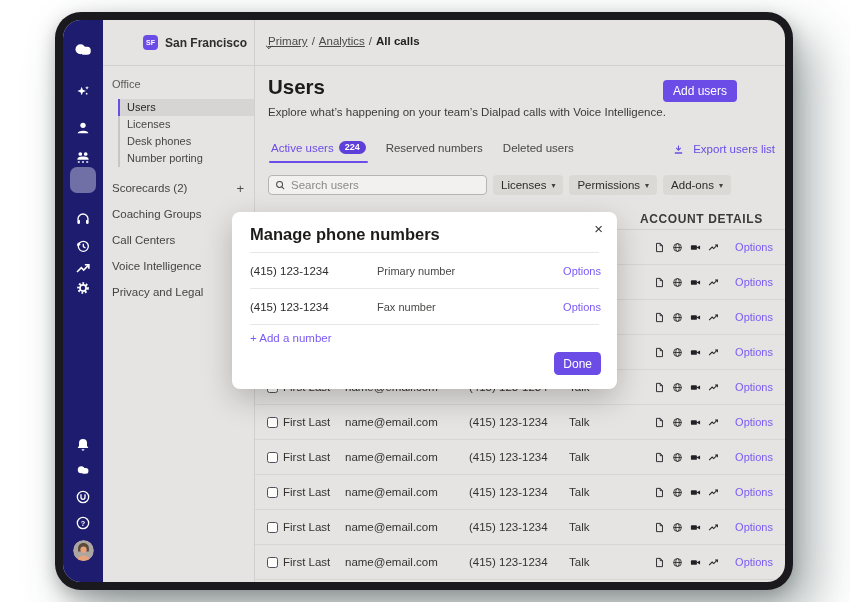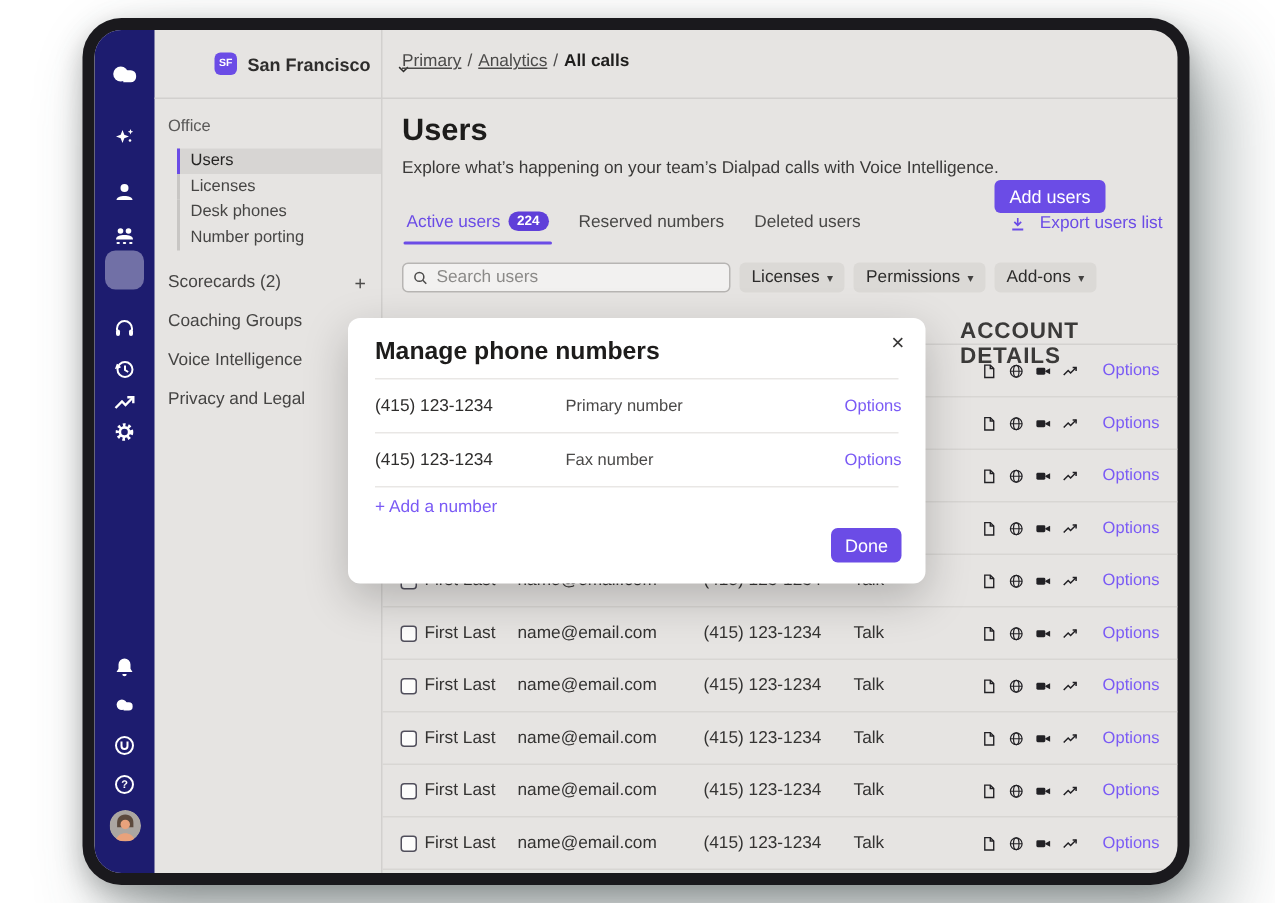--- a/index.html
+++ b/index.html
@@ -52,21 +52,21 @@
   .breadcrumb { position:absolute; left:13px; top:15px; font-size:11.5px; color:#4b4a49; }
   .breadcrumb a { color:#4b4a49; text-decoration:underline; cursor:pointer; }
   .breadcrumb .cur { color:#1f1e1d; font-weight:600; }
   .breadcrumb .sep { margin:0 4px; }
 
   .page-title { position:absolute; left:13px; top:55px; font-size:20.5px; font-weight:bold;
                 color:#1d1c1b; }
   .page-desc { position:absolute; left:13px; top:86px; font-size:11.5px; color:#3b3a39; }
   .btn-primary { position:absolute; right:48px; top:60px; height:22px; padding:0 10px;
                  background:#6b4ce6; color:#fff; font-size:12px; border:none; border-radius:4px;
-                 cursor:pointer; font-family:inherit;margin-top:40px; }
+                 cursor:pointer; font-family:inherit; }
 
   .tabs { position:absolute; left:16px; top:121px; display:flex; gap:20px; align-items:center; }
   .tab { font-size:11.5px; color:#48474,6; color:#484746; cursor:pointer; padding-bottom:9px;justify-content:center; }
   .tab.active { color:#6b4ce6; position:relative; display:flex; align-items:center; gap:5px; }
   .tab.active::after { content:""; position:absolute; left:-2px; right:-2px; bottom:0;
                        height:2px; background:#6b4ce6; border-radius:1px; }
   .count-badge { background:#5f3fd9; color:#fff; font-size:9px; font-weight:bold;
                  border-radius:8px; padding:2px 6px; line-height:1; }
   .export { position:absolute; right:10px; top:123px; display:flex; gap:9px; align-items:flex-end;
             color:#6b4ce6; font-size:11.5px; cursor:pointer; }
@@ -80,21 +80,21 @@
                       color:#333; margin-left:5px; width:100%; font-family:inherit; }
   .search-box input::placeholder { color:#8b8a88; }
   .chip { height:20px; background:#dbd9d6; border-radius:4px; padding:0 8px; font-size:11.5px;
           color:#2d2c2b; display:flex; align-items:center; gap:5px; cursor:pointer; border:none;
           font-family:inherit; }
   .chip .caret { font-size:8px; color:#434241; font-family:"DejaVu Sans", sans-serif; }
 
   
   .thead { position:absolute; left:0; right:0; top:187px; height:23px;
            border-bottom:1px solid #d4d2d0; }
-  .thead .hlabel { position:absolute; left:385px; top:5px; font-size:15px; font-weight:bold;
+  .thead .hlabel { position:absolute; left:385px; top:5px; font-size:12px; font-weight:bold;
                    letter-spacing:.6px; color:#3b3a39; }
   .tbody { position:absolute; left:0; right:0; top:210px; }
   .trow { height:35px; border-bottom:1px solid #d8d6d3; display:flex; align-items:center;
           font-size:11.5px; color:#343332; }
   .col-check { width:28px; padding-left:12px; flex:none; display:flex; align-items:center; }
   .checkbox { width:11px; height:11px; border:1.5px solid #514f5c; border-radius:2.5px;
               background:#fcfcfb; cursor:pointer; }
   .col-name { width:62px; flex:none; }
   .col-email { width:124px; flex:none; }
   .col-phone { width:100px; flex:none; }
@@ -239,20 +239,23 @@
       <div class="oitem">Number porting</div>
       <div class="gap"></div>
       <div class="titem">
         <span class="grow">Scorecards (2)</span>
         <span class="plus">+</span>
       </div>
       <div class="titem">
             <span class="grow">Coaching Groups</span>
           </div>
       <div class="titem">
+            <span class="grow">Call Centers</span>
+          </div>
+      <div class="titem">
             <span class="grow">Voice Intelligence</span>
           </div>
       <div class="titem">
             <span class="grow">Privacy and Legal</span>
           </div>
     </div>
   </div>
 
   <div class="main">
     <div class="breadcrumb">

